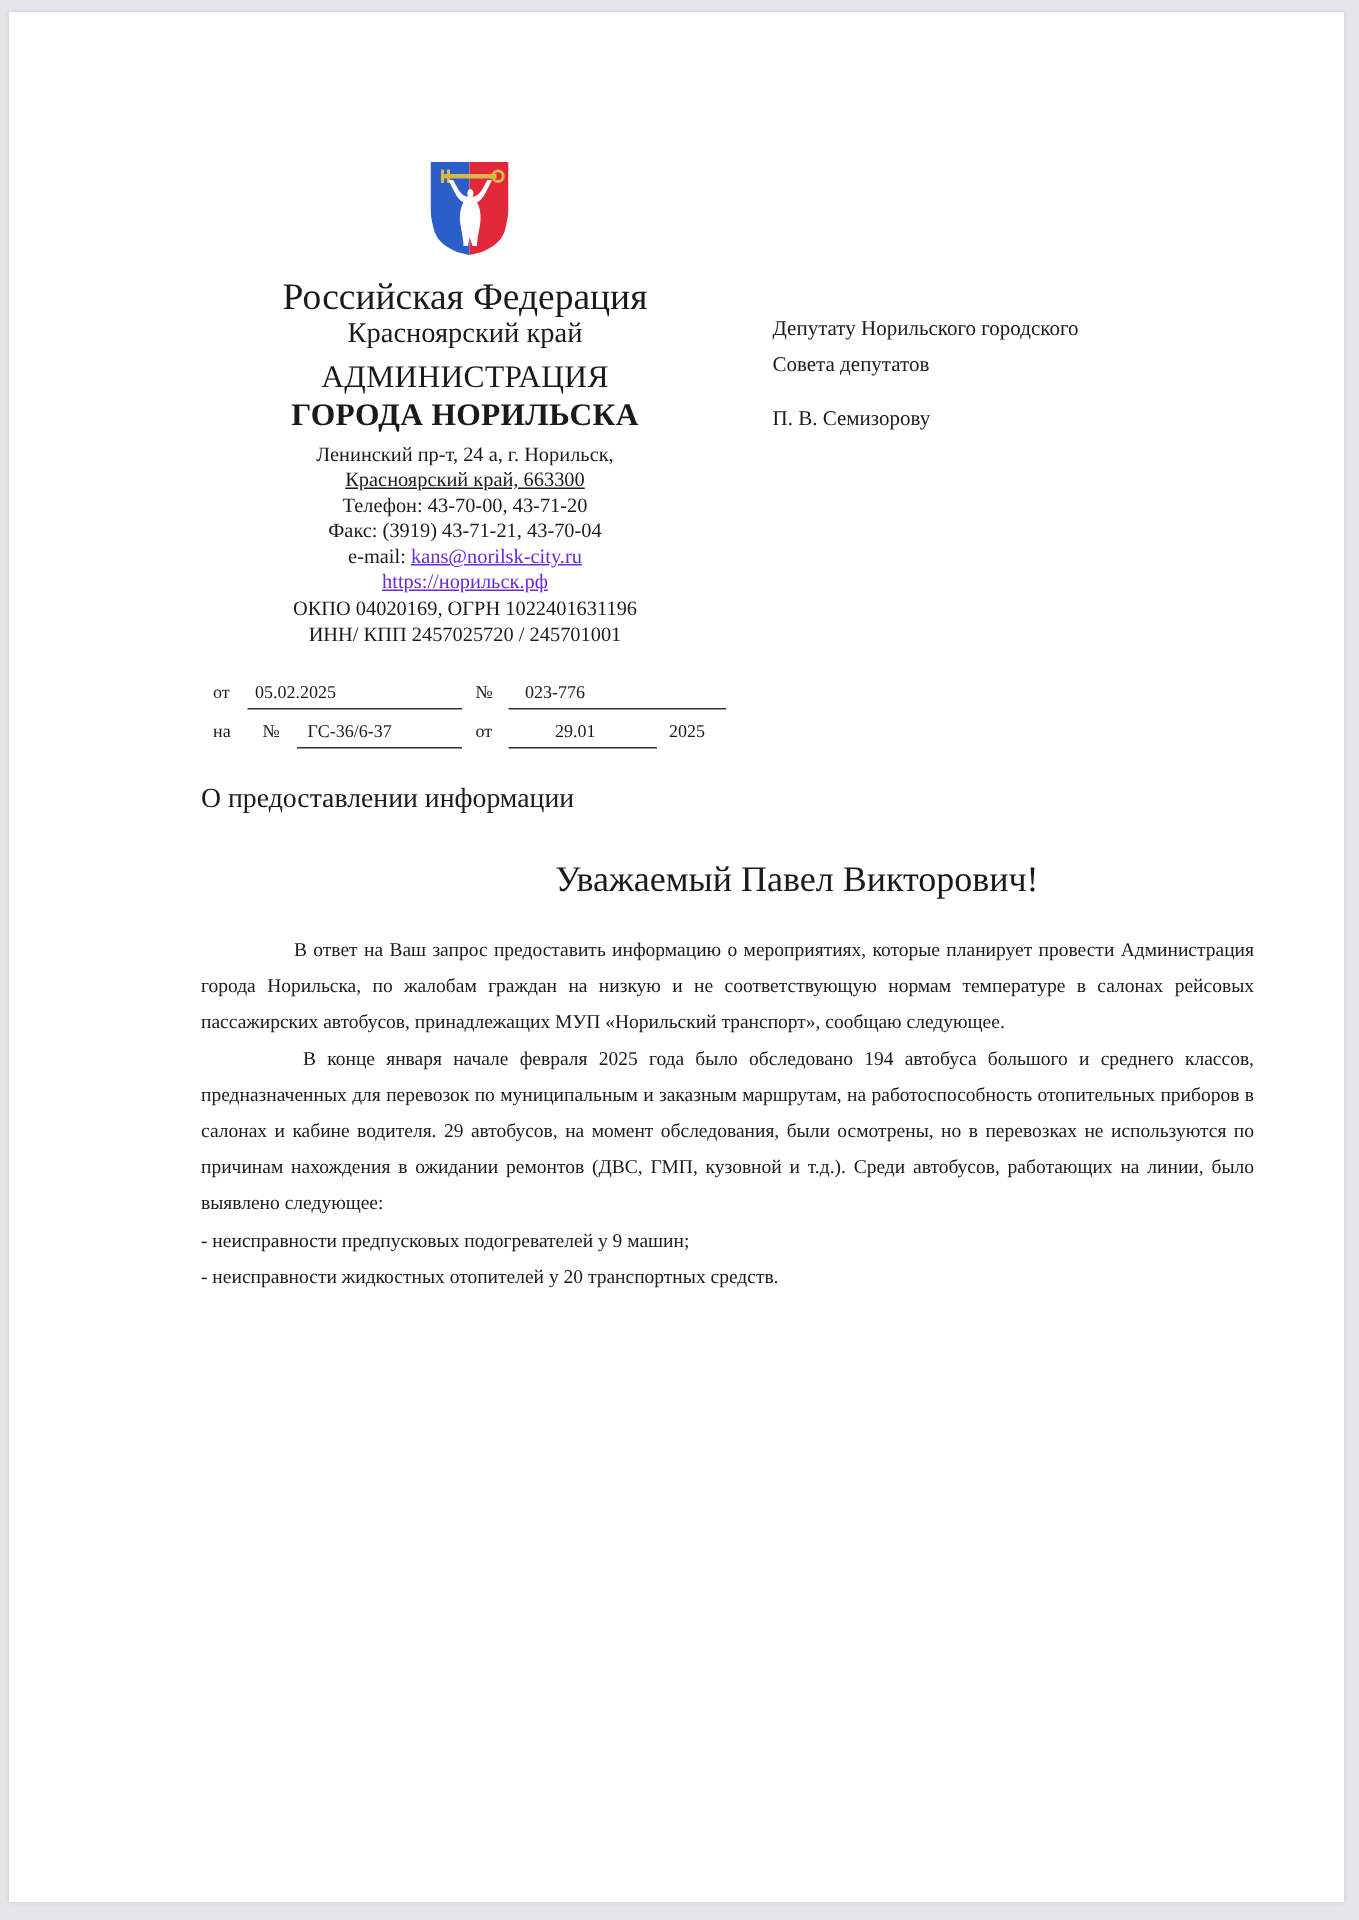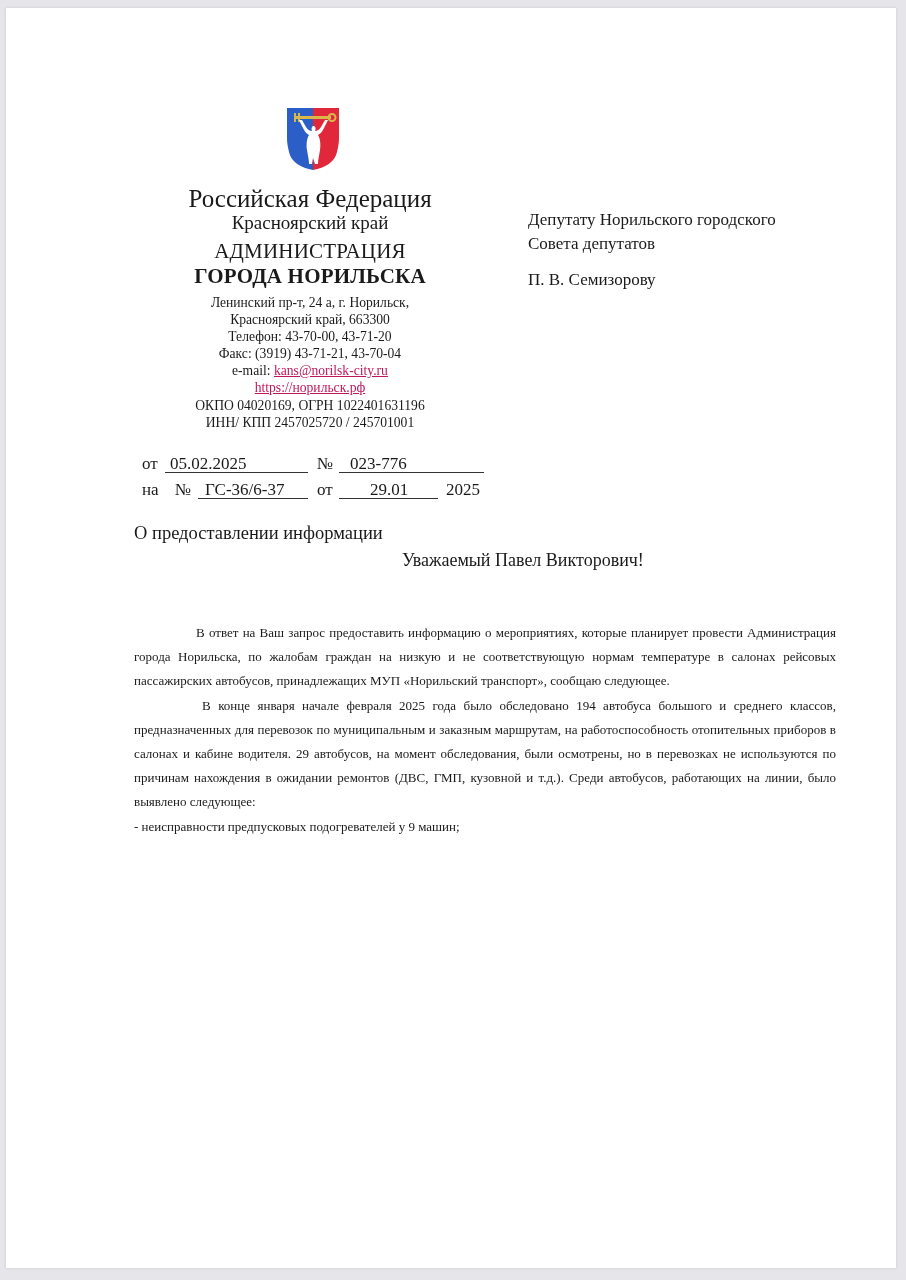--- a/index.html
+++ b/index.html
@@ -19,29 +19,29 @@
 
   
   .arms { position:absolute; left:287px; top:108px; width:52px; height:62px; }
 
   .hdr-center { position:absolute; left:150px; width:320px; text-align:center; }
   .hdr-l1 { top:187px; font-size:25px; line-height:24px; }
   .hdr-l2 { top:211px; font-size:19px; line-height:24px; }
   .hdr-b1 { top:238px; font-size:21px; font-weight:normal; line-height:26px; letter-spacing:0.2px; }
   .hdr-b2 { top:263px; font-size:21px; font-weight:bold; line-height:26px; letter-spacing:0.2px; }
   .addr { font-size:13.6px; line-height:17.5px; }
-  .addr a { color:#be185d; text-decoration:underline;margin-top:46px; }
+  .addr a { color:#6d28d9; text-decoration:underline;margin-top:46px; }
 
-  .recipient { left:528px; font-size:17px; line-height:24px; }
+  .recipient { left:515px; font-size:14px; line-height:24px; }
 
-  .reg { font-size:17px; }
+  .reg { font-size:12px; }
   .uline { position:absolute; height:1px; background:#333; }
 
   .subject { left:134px; top:523px; font-size:18.5px; }
-  .salute  { left:370px; top:550px; font-size:18px;margin-left:32px; }
+  .salute  { left:370px; top:574px; font-size:24px; }
 
   .body-text {
     position:absolute; left:134px; width:702px;
     font-size:13px; line-height:24.2px;
     text-align:justify;
   }
   .body-text p { margin:0; text-indent:62px; }
   .body-text p.noind { text-indent:0; }
   .body-text p.lastjust { text-align-last:justify; }
 </style>
@@ -61,21 +61,21 @@
 
   <path d="M12 12 L16 20 C18 24 20 26 22 27 C20 30 19 36 20 42 C21 48 22 52 22 56 L25 56 L26 50 L28 56 L31 56 C31 52 32 48 33 42 C34 36 33 30 31 27 C33 26 35 24 37 20 L41 12 L38 12 L34 19 C32 22 30 23 28 23 C29 21 29 19 27 18 C25 18 24 20 25 23 C23 23 21 22 19 19 L15 12 Z" fill="#ffffff"></path>
 </svg>
 
 <div class="hdr-center hdr-l1">Российская Федерация</div>
 <div class="hdr-center hdr-l2">Красноярский край</div>
 <div class="hdr-center hdr-b1">АДМИНИСТРАЦИЯ</div>
 <div class="hdr-center hdr-b2">ГОРОДА НОРИЛЬСКА</div>
 
 <div class="hdr-center addr" style="top:294px;">Ленинский пр-т, 24 а, г. Норильск,</div>
-<div class="hdr-center addr" style="top:311px;">Красноярский край, 663300</div>
+<div class="hdr-center addr" style="top:311px;text-decoration:underline;">Красноярский край, 663300</div>
 <div class="hdr-center addr" style="top:328px;">Телефон: 43-70-00, 43-71-20</div>
 <div class="hdr-center addr" style="top:345px;">Факс: (3919) 43-71-21, 43-70-04</div>
 <div class="hdr-center addr" style="top:362px;">
   <span>e-mail: </span><a>kans@norilsk-city.ru</a>
 </div>
 <div class="hdr-center addr" style="top:379px;">
   <a>https://норильск.рф</a>
 </div>
 <div class="hdr-center addr" style="top:397px;">ОКПО 04020169, ОГРН 1022401631196</div>
 <div class="hdr-center addr" style="top:414px;">ИНН/ КПП  2457025720 / 245701001</div>
@@ -100,13 +100,14 @@
 <div class="abs recipient" style="top:232px;">Совета депутатов</div>
 <div class="abs recipient" style="top:268px;">П. В. Семизорову</div>
 
 <div class="abs subject">О предоставлении информации</div>
 <div class="abs salute">Уважаемый Павел Викторович!</div>
 
 <div class="body-text" style="top:621px;">
   <p>В ответ на Ваш запрос предоставить информацию о мероприятиях, которые планирует провести Администрация города Норильска, по жалобам граждан на низкую и не соответствующую нормам температуре в салонах рейсовых пассажирских автобусов, принадлежащих МУП «Норильский транспорт», сообщаю следующее.</p>
   <p style="text-indent:68px;">В конце января начале февраля 2025 года было обследовано 194 автобуса большого и среднего классов, предназначенных для перевозок по муниципальным и заказным маршрутам, на работоспособность отопительных приборов в салонах и кабине водителя. 29 автобусов, на момент обследования, были осмотрены, но в перевозках не используются по причинам нахождения в ожидании ремонтов (ДВС, ГМП, кузовной и т.д.). Среди автобусов, работающих на линии, было выявлено следующее:</p>
   <p class="noind">- неисправности предпусковых подогревателей у 9 машин;</p>
+  <p class="noind">- неисправности жидкостных отопителей у 20 транспортных средств.</p>
 </div>
 
 </body></html>

